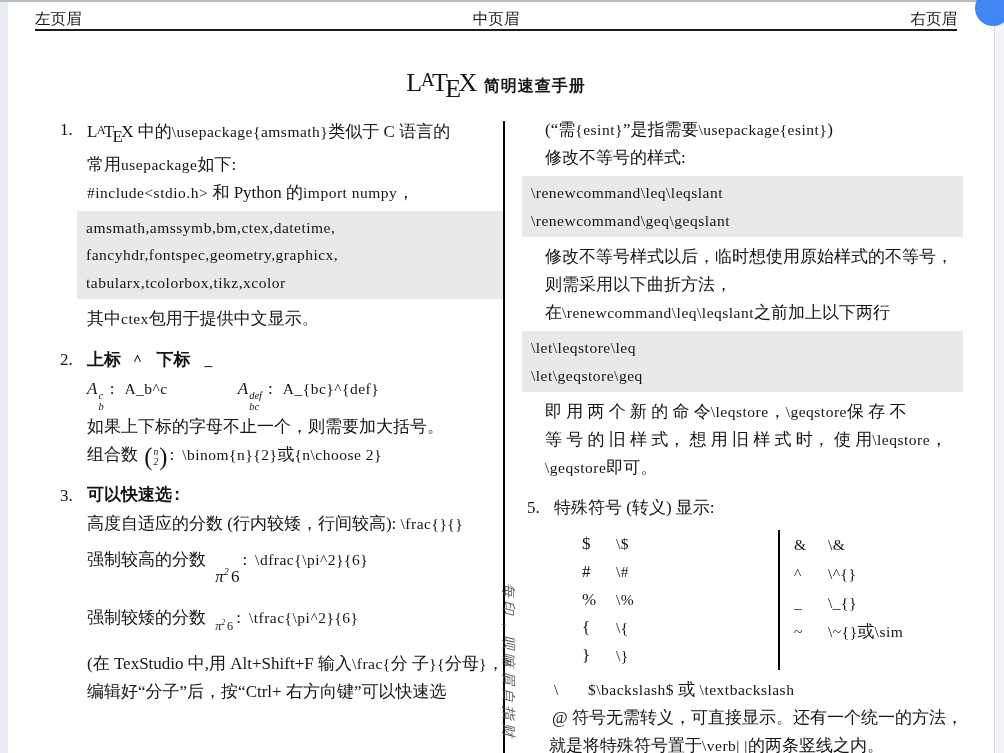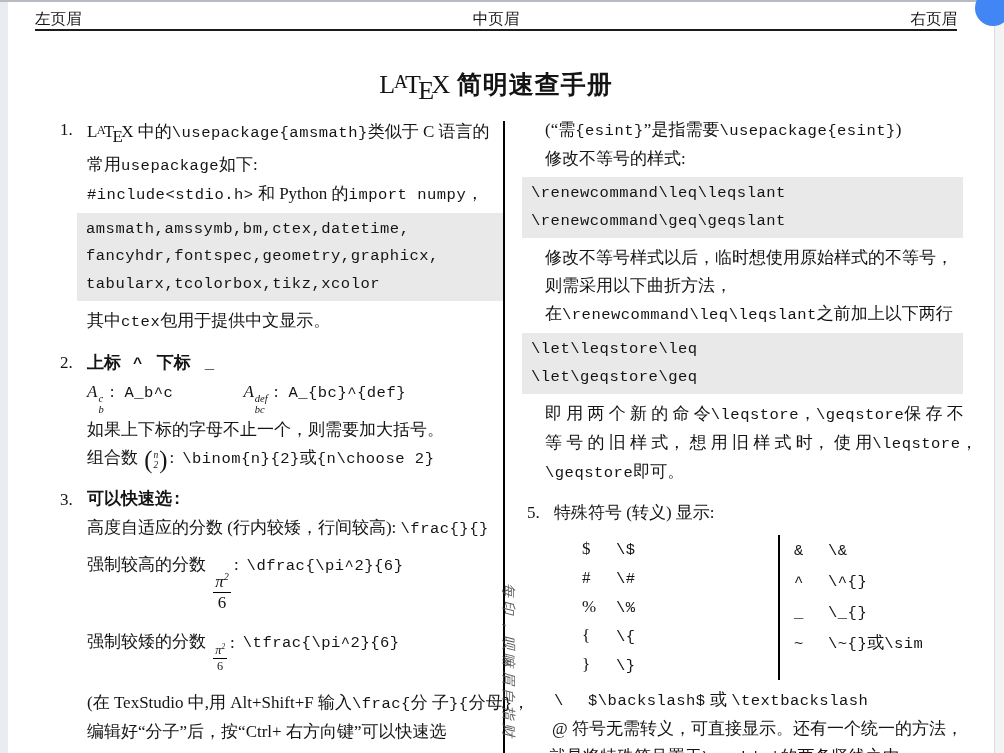--- a/index.html
+++ b/index.html
@@ -15,47 +15,47 @@
 
   
   .hdr { position:absolute; top:9px; font-size:15.5px; }
   .hdr-left { left:35px; }
   .hdr-center { left:35px; width:922px; text-align:center; }
   .hdr-right { left:35px; width:922px; text-align:right; }
   .hdr-rule { position:absolute; top:29px; left:35px; width:922px; height:2px; background:#1b1b1b; }
 
   
   .title { position:absolute; top:68px; left:35px; width:922px; text-align:center; font-size:26px; }
-  .title .cjk { font-family:Liberation Serif, serif; font-weight:700; font-size:25px; letter-spacing:1px; }
+  .title .cjk { font-family:Liberation Serif, serif; font-weight:700; font-size:16px; letter-spacing:1px; }
 
   .latex { white-space:nowrap; }
   .latex .lx-a { font-size:0.72em; vertical-align:0.28em; margin:0 -0.14em 0 -0.06em; }
   .latex .lx-e { vertical-align:-0.24em; margin:0 -0.1em; }
 
   
   .col-divider { position:absolute; left:503px; top:121px; width:2px; height:632px; background:#000; }
   .lcol { position:absolute; left:60px; top:116px; width:443px; }
   .rcol { position:absolute; left:522px; top:116px; width:441px; }
 
   .item { display:flex; margin-bottom:13px; }
   .inum { flex:none; width:27px; font-size:17px; line-height:28px; }
   .ibody { flex:1; min-width:0; }
   .line { font-size:17px; line-height:28px; white-space:nowrap; }
   .bold-h { font-family:Liberation Mono, monospace; font-weight:700; }
-  .mono { font-family:Liberation Mono, monospace; font-size:15.5px; letter-spacing:0.5px; }
+  .mono { font-family:Liberation Serif, serif; font-size:15.5px; letter-spacing:0.5px; }
   .bmono { font-weight:700; }
   .codeblock { background:#e9e9e9; margin:4px 0 6px -10px; padding:3px 0 3px 9px; }
   .codeblock .cline { font-size:15.5px; line-height:27.5px; }
   .rcol .codeblock { margin-left:0; }
   .ind { padding-left:23px; }
 
   
   .supsub { display:inline-flex; flex-direction:column; align-items:flex-start; vertical-align:-0.5em; font-size:0.62em; line-height:1.02; font-style:italic; margin-left:1px; }
   .mitalic { font-style:italic; }
-  .frac { display:inline-flex; flex-direction:column; align-items:center; vertical-align:-1.0em; line-height:1.05; margin:16px 3px;justify-content:center; }
+  .frac { display:inline-flex; flex-direction:row; align-items:center; vertical-align:-1.0em; line-height:1.05; margin:16px 3px;justify-content:center; }
   .frac .ftop { font-style:italic; padding:0 2px 1px; }
   .frac .fbar { border-top:1.3px solid #000; width:100%; height:0; }
   .frac .fbot { padding-top:1px; }
   .frac sup { font-size:0.6em; }
   .frac-small { font-size:0.72em; vertical-align:-0.55em; }
   .binom { display:inline-flex; align-items:center; vertical-align:-0.3em; margin:0 2px; }
   .binom .paren { font-size:1.45em; line-height:0.8; font-weight:400; }
   .binom .bstack { display:inline-flex; flex-direction:column; align-items:center; font-size:0.56em; line-height:1.05; font-style:italic; margin:0 1px; }
   .gap-lg { display:inline-block; width:70px; }
 

